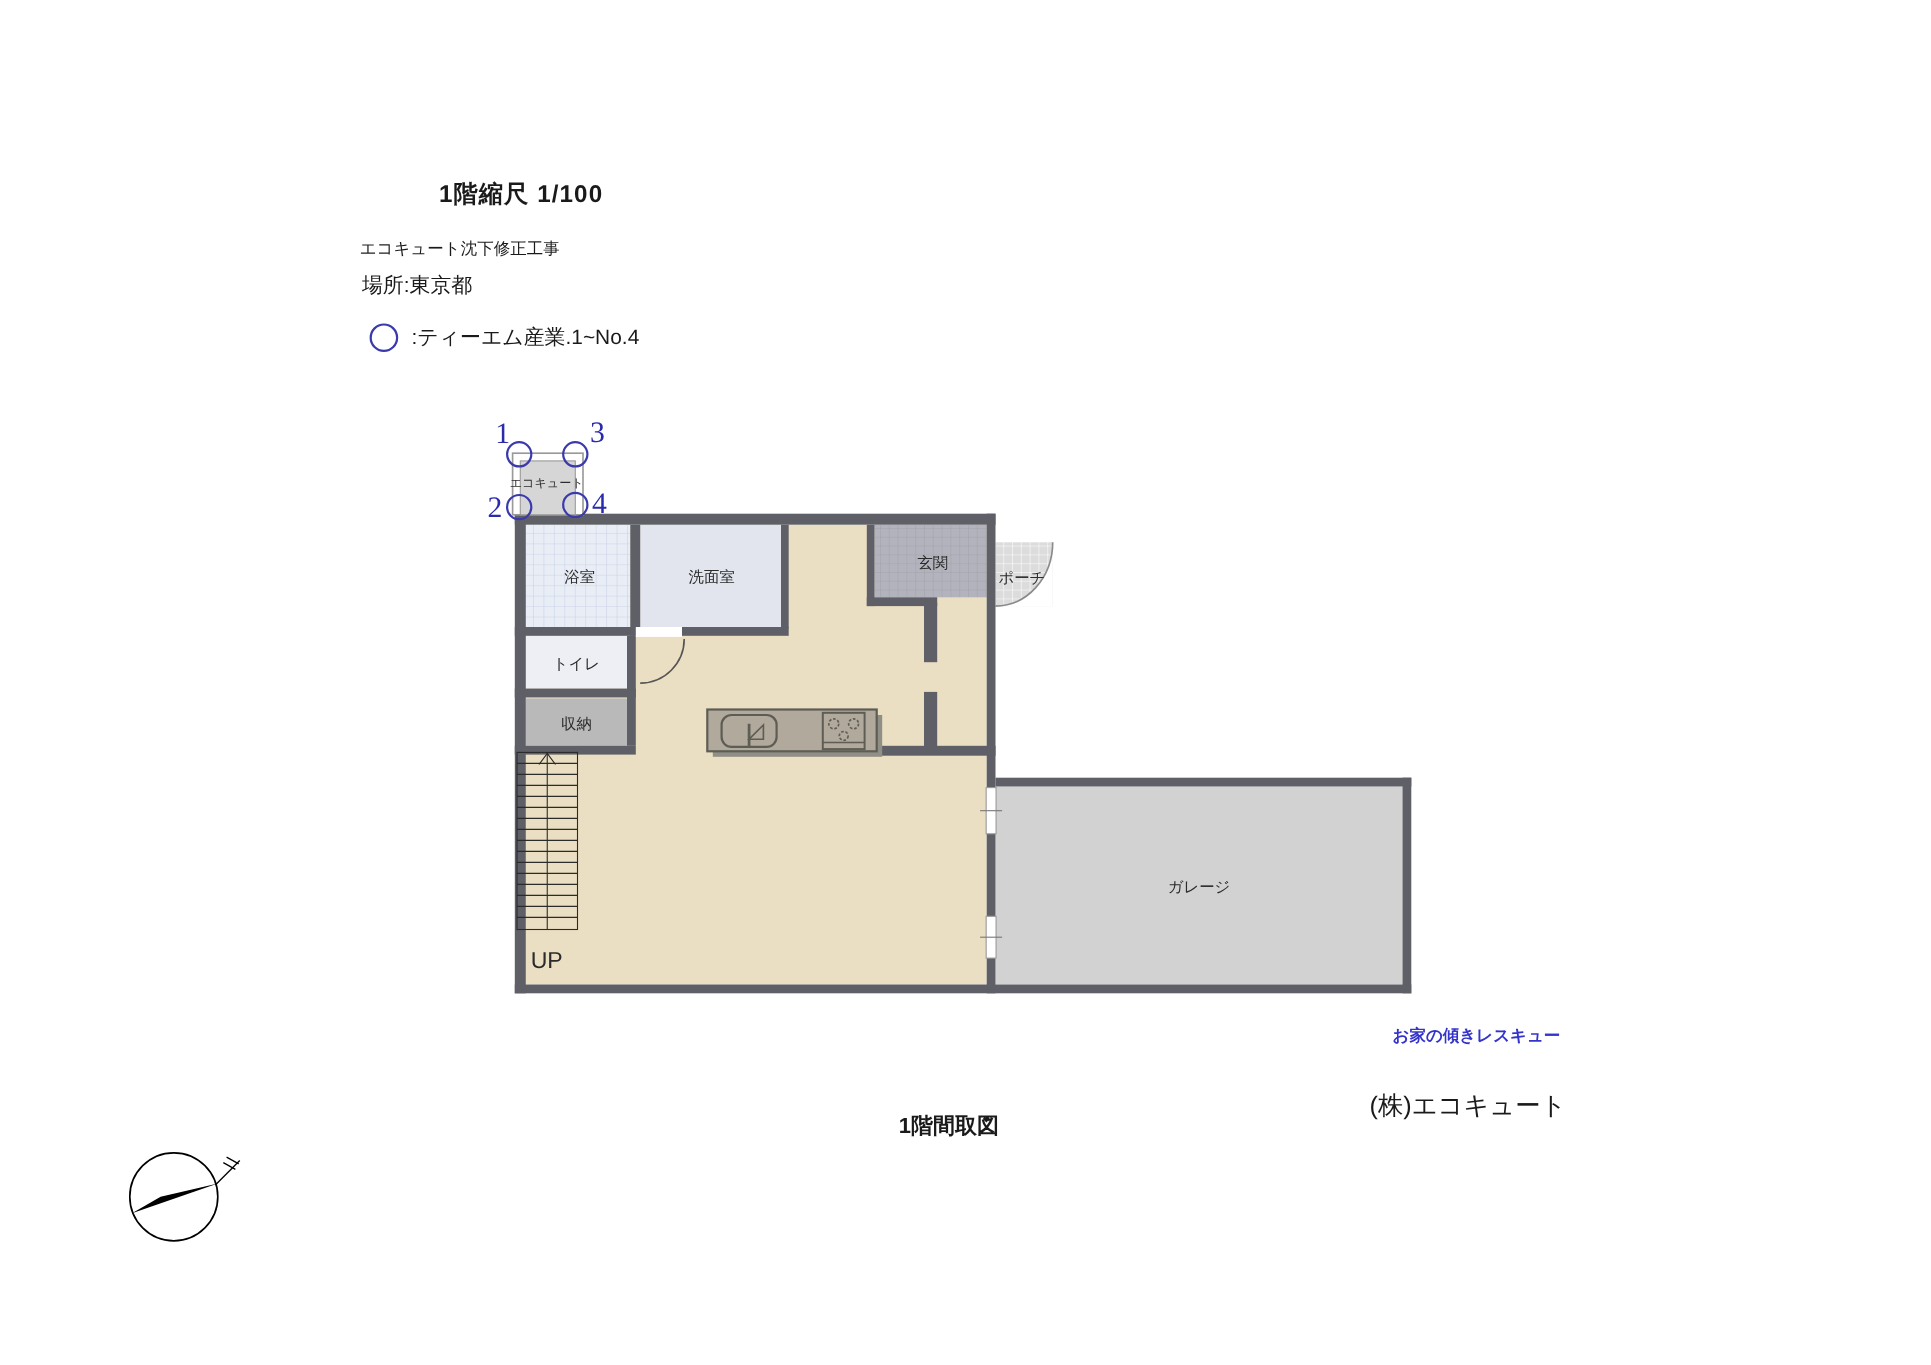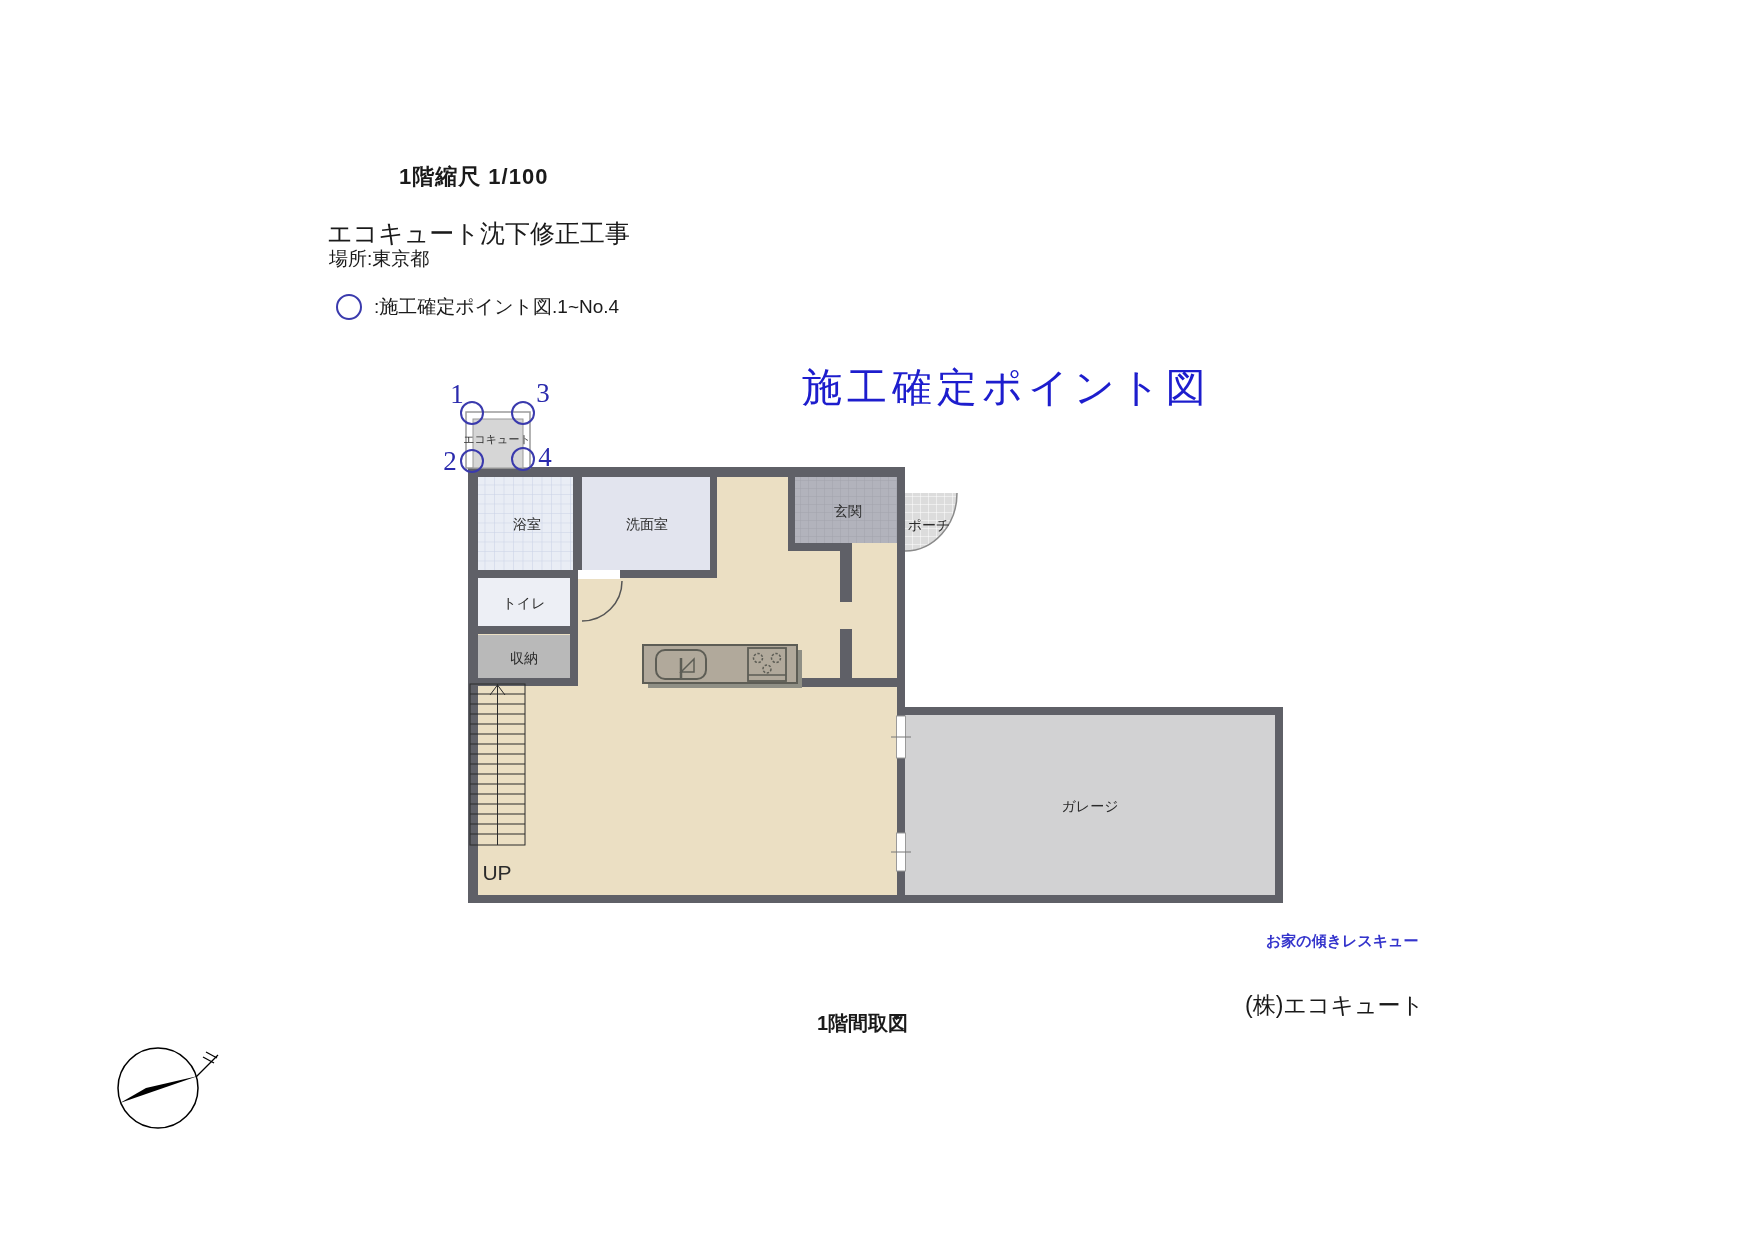--- a/index.html
+++ b/index.html
@@ -1,20 +1,20 @@
 <!DOCTYPE html>
 <html><head>
 <meta charset="utf-8">
 <style>
   html,body{margin:0;padding:0;background:#ffffff;}
   .page{position:relative;width:1419px;height:1241px;background:#fff;overflow:hidden;
         font-family:"Liberation Sans",sans-serif;color:#1a1a1a;}
   .abs{position:absolute;white-space:nowrap;}
   .scale-title{left:399px;top:162px;font-size:22px;font-weight:bold;letter-spacing:1px;}
-  .proj1{left:327px;top:217px;font-size:25px;}
+  .proj1{left:327px;top:217px;font-size:15px;}
   .proj2{left:329px;top:246px;font-size:19px;}
   .legend{left:336px;top:294px;display:flex;align-items:center;font-size:19px;}
   .legend-circle{display:inline-block;width:22px;height:22px;border:2px solid #3a3aad;
                  border-radius:50%;margin-right:12px;}
   .main-title{left:802px;top:360px;font-size:40px;color:#1d1dcd;letter-spacing:5px;}
   .caption{left:817px;top:1010px;font-size:20px;font-weight:bold;}
   .tagline{left:1266px;top:932px;font-size:15px;font-weight:bold;color:#3434cc;}
   .company{left:1245px;top:990px;font-size:23px;}
   svg.plan{position:absolute;left:0;top:0;}
   text{font-family:"Liberation Sans",sans-serif;fill:#2b2b2b;}
@@ -24,23 +24,22 @@
 </head>
 <body>
 
 <div class="page">
 
   <div class="abs scale-title">1階縮尺 1/100</div>
   <div class="abs proj1">エコキュート沈下修正工事</div>
   <div class="abs proj2">場所:東京都</div>
   <div class="abs legend">
     <span class="legend-circle"></span>
-    <span>:施工確定ポイント図.1~No.4</span>
+    <span>:ティーエム産業.1~No.4</span>
   </div>
-  <div class="abs main-title">施工確定ポイント図</div>
 
   <svg class="plan" width="1755" height="1241" viewBox="0 0 1755 1241">
     <defs>
       <pattern id="bathGrid" width="9.5" height="9.5" patternUnits="userSpaceOnUse">
         <rect width="9.5" height="9.5" fill="#e9edf5"></rect>
         <path d="M9.5 0 H0 V9.5" stroke="#c9d2e6" stroke-width="1" fill="none"></path>
       </pattern>
       <pattern id="genkanGrid" width="8" height="8" patternUnits="userSpaceOnUse">
         <rect width="8" height="8" fill="#b2b3bc"></rect>
         <path d="M8 0 H0 V8" stroke="#a2a3ad" stroke-width="1" fill="none"></path>

